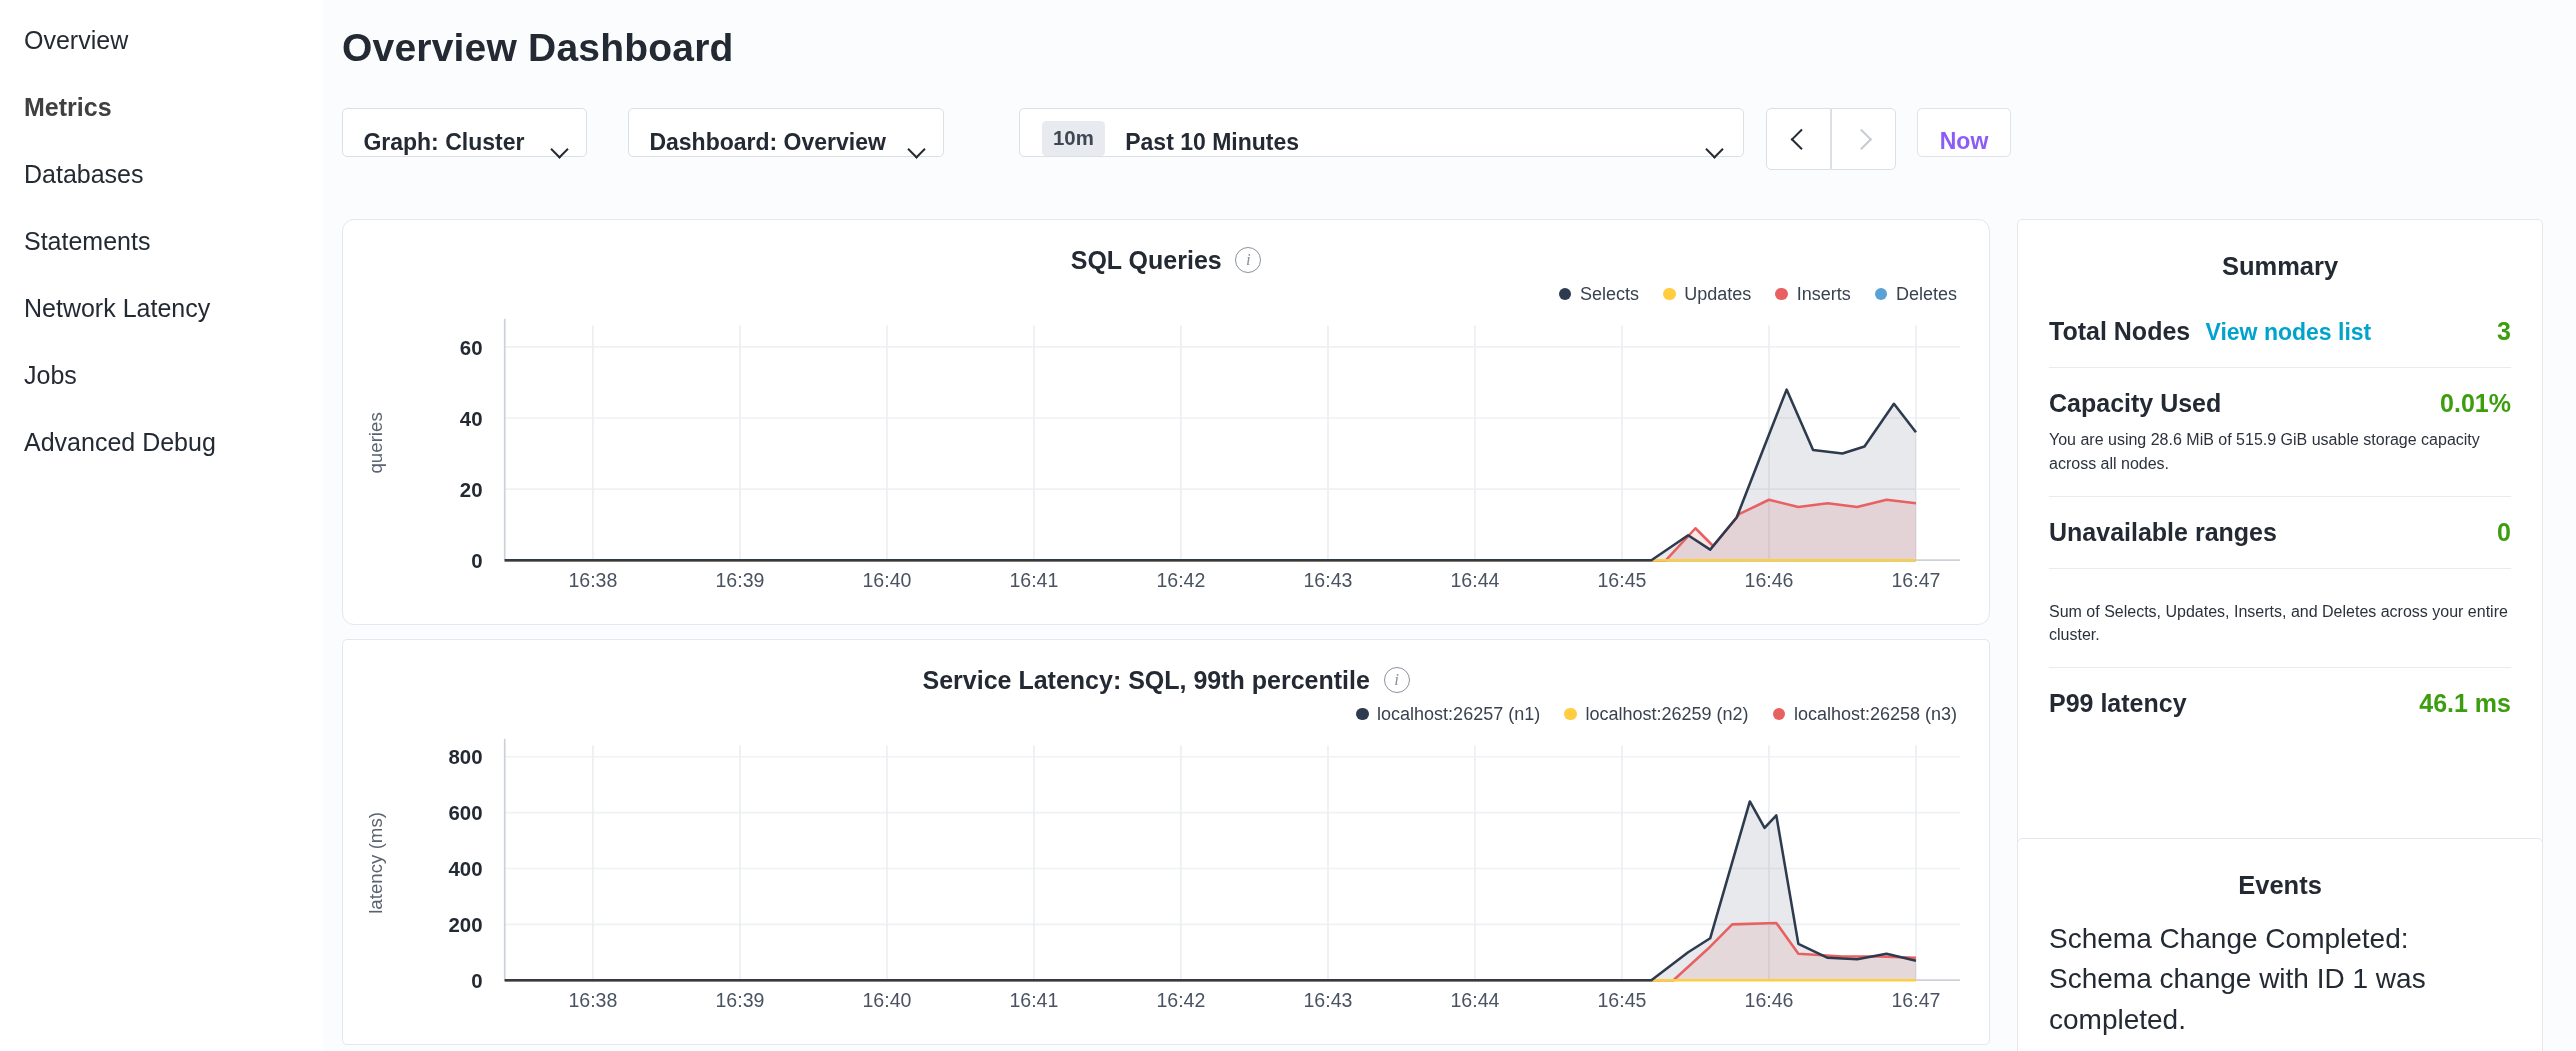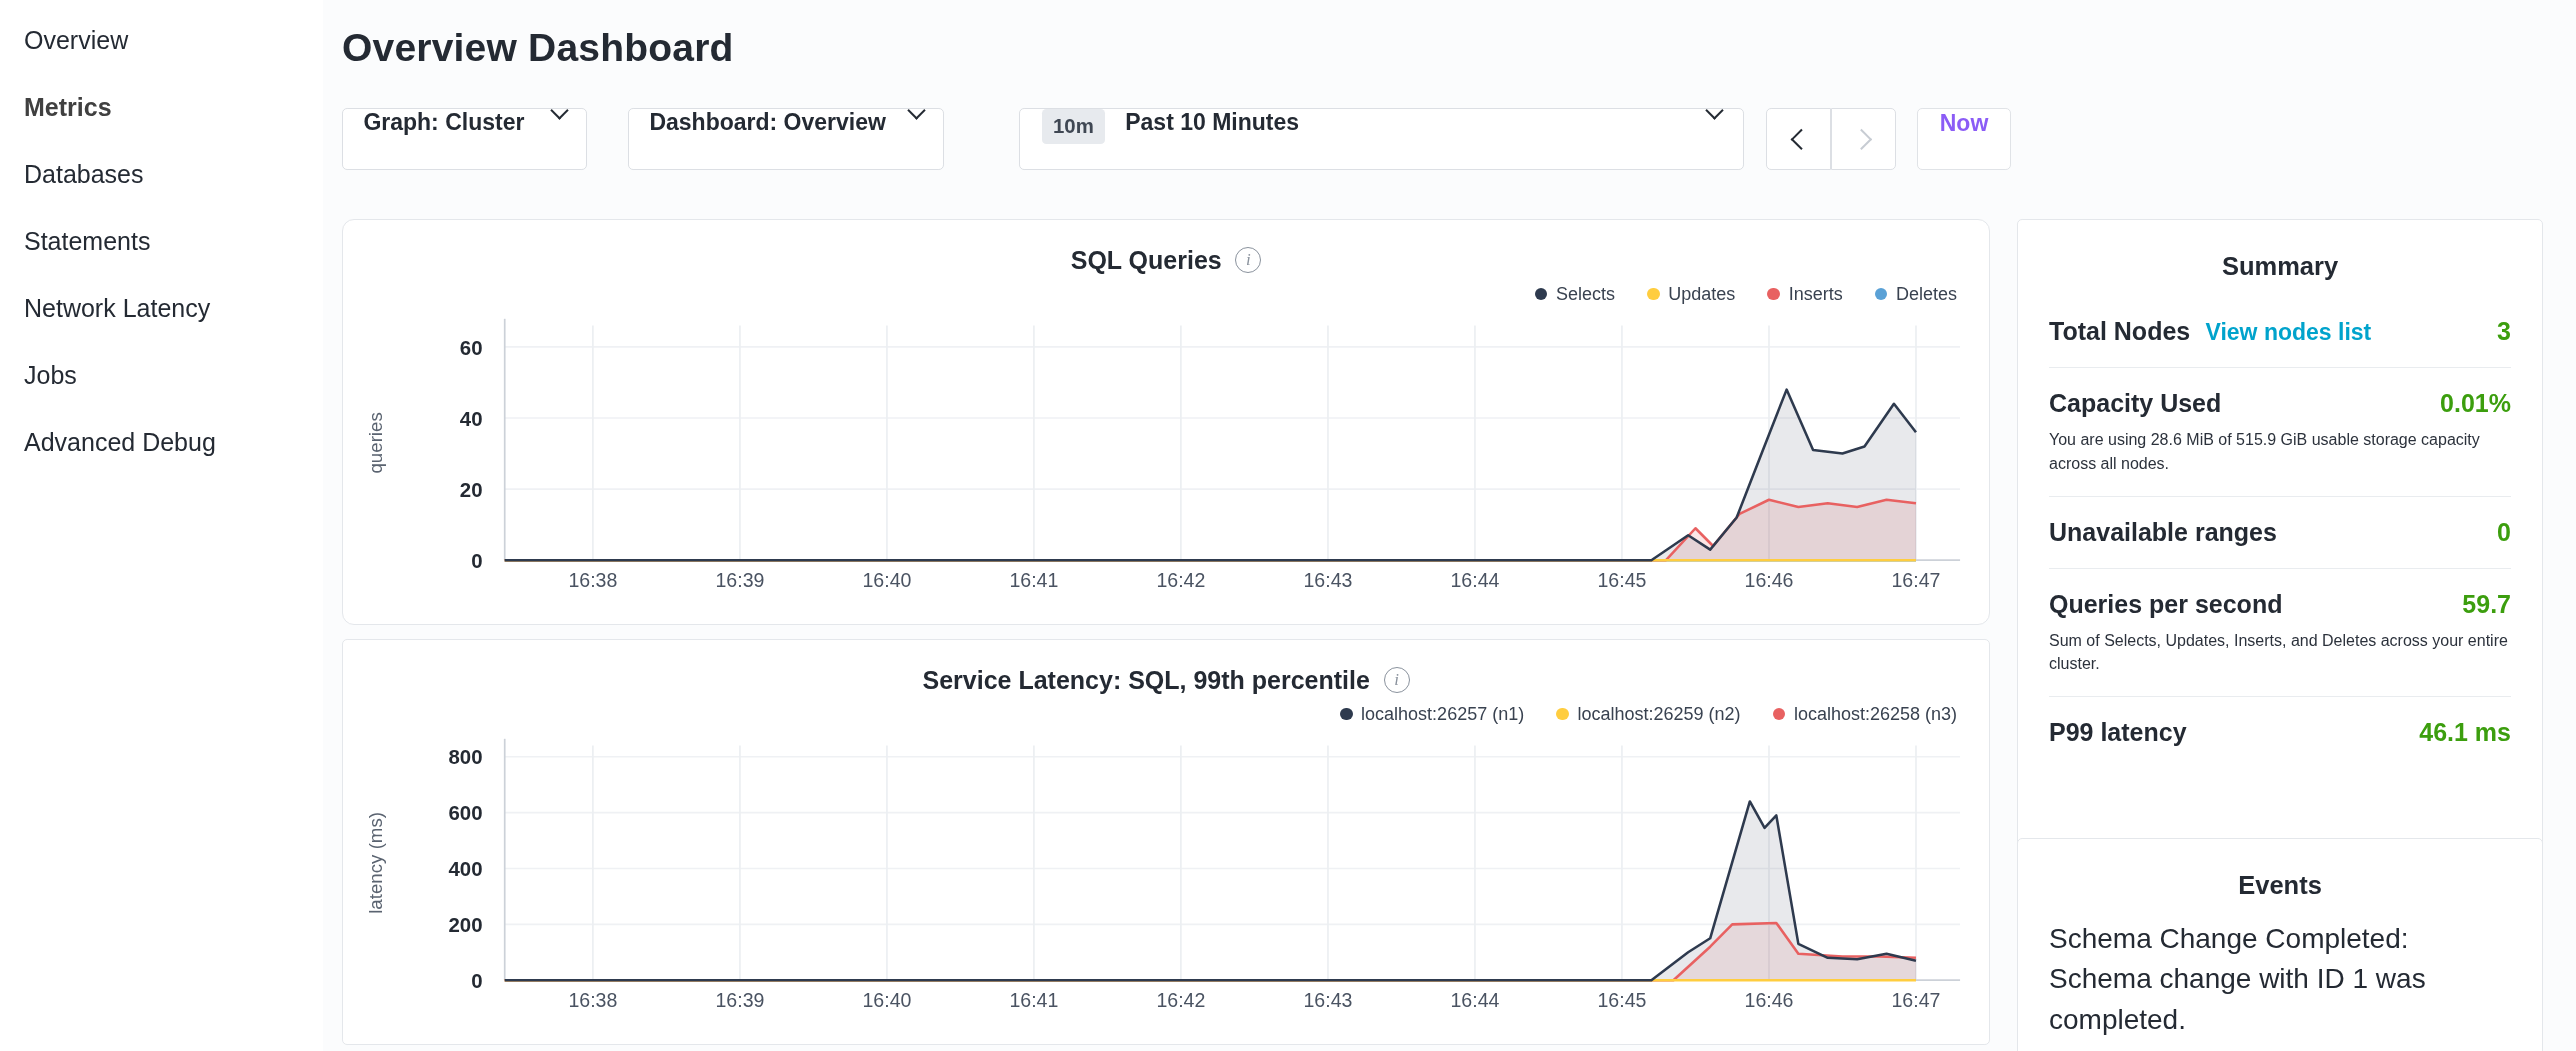--- a/index.html
+++ b/index.html
@@ -10,22 +10,22 @@
   }
   
   .sidebar{position:absolute;left:0;top:0;width:323px;height:100%;background:#fff;padding-top:6.8px;}
   .nav-item{display:flex;align-items:center;height:67px;padding-left:24px;font-size:25px;color:#242a33;cursor:pointer;text-decoration:none;}
   .nav-item.active{color:#404040;font-weight:700;}
   
   .main{position:absolute;left:342px;top:0;right:0;height:100%;}
   .page-title{font-size:39px;font-weight:600;margin:25.5px 0 0 0;color:#242a33;letter-spacing:0.2px;}
   
   .toolbar{position:absolute;top:108px;left:0;right:0;height:62px;}
-  .ctl{background:#fff;border:1.7px solid #dcdfe4;border-radius:5.1px;display:flex;align-items:flex-start;
-       box-sizing:border-box;height:62px;font-size:23px;color:#242a33;cursor:pointer;}
+  .ctl{background:#fff;border:1.7px solid #dcdfe4;border-radius:5.1px;display:flex;align-items:flex-end;
+       box-sizing:border-box;height:49px;font-size:23px;color:#242a33;cursor:pointer;}
   .dd{padding:0 20.4px;font-weight:600;}
   #dd-graph{position:absolute;left:0;width:245px;}
   #dd-dashboard{position:absolute;left:286px;width:316px;}
   #time-select{position:absolute;left:677px;width:725px;padding:0 22px;}
   .badge{background:#e7eaee;border-radius:4.3px;padding:6px 11px;font-size:20.4px;font-weight:700;color:#3f4753;margin-right:20.4px;}
   .time-label{font-weight:700;}
   .chev{width:11px;height:11px;border-style:solid;border-color:#242a33;border-width:0 2.6px 2.6px 0;
         transform:rotate(45deg);margin-left:auto;margin-top:-5.1px;}
   .arrow-group{position:absolute;left:1424px;display:flex;height:62px;}
   .arrow-btn{width:65px;height:62px;background:#fff;border:1.7px solid #dcdfe4;box-sizing:border-box;
@@ -40,21 +40,21 @@
   
   .chart-card{position:absolute;left:0;width:1648px;height:406px;background:#fff;border:1.7px solid #e4e7eb;
               border-radius:5.1px;box-sizing:border-box;}
   #chart1{top:219px;border-radius:12px;}
   #chart2{top:639px;}
   .chart-title-row{display:flex;justify-content:center;align-items:center;gap:13.6px;padding-top:24px;height:32px;}
   .chart-title{font-size:25px;font-weight:700;color:#242a33;}
   .info-icon{width:26px;height:26px;border:1.7px solid #8a929d;border-radius:50%;color:#8a929d;box-sizing:border-box;
              display:inline-flex;align-items:center;justify-content:center;font-size:17px;font-style:italic;
              font-family:"Liberation Serif",serif;cursor:pointer;}
-  .chart-legend{display:flex;justify-content:flex-end;align-items:center;gap:32px;height:36px;padding-right:32px;text-align:center;}
+  .chart-legend{display:flex;justify-content:flex-end;align-items:center;gap:24px;height:36px;padding-right:32px;text-align:center;}
   .legend-item{display:inline-flex;align-items:center;gap:8.5px;font-size:18px;color:#394250;}
   .legend-dot{width:12.8px;height:12.8px;border-radius:50%;display:inline-block;}
   .chart{display:block;width:100%;height:306px;}
   .chart text.yt{font-size:24px;font-weight:700;fill:#242a33;font-family:"Liberation Sans",sans-serif;}
   .chart text.xt{font-size:23px;fill:#4a5362;font-family:"Liberation Sans",sans-serif;}
   .chart text.yl{font-size:22px;fill:#5a6370;font-family:"Liberation Sans",sans-serif;}
   
   .side-card{position:absolute;left:1675px;width:526px;background:#fff;border:1.7px solid #e4e7eb;border-radius:5.1px;
              box-sizing:border-box;padding:0 31px;}
   #summary-card{top:219px;height:736px;}
@@ -257,24 +257,20 @@
       </div>
 
       <div class="sum-row">
         <div class="sum-line">
           <span class="sum-label">Unavailable ranges</span>
           <span class="sum-value">0</span>
         </div>
       </div>
 
       <div class="sum-row">
-        <div class="sum-line">
-          <span class="sum-label">Queries per second</span>
-          <span class="sum-value">59.7</span>
-        </div>
         <div class="sum-sub">Sum of Selects, Updates, Inserts, and Deletes across your entire cluster.</div>
       </div>
 
       <div class="sum-row">
         <div class="sum-line">
           <span class="sum-label">P99 latency</span>
           <span class="sum-value">46.1 ms</span>
         </div>
       </div>
     </aside>

